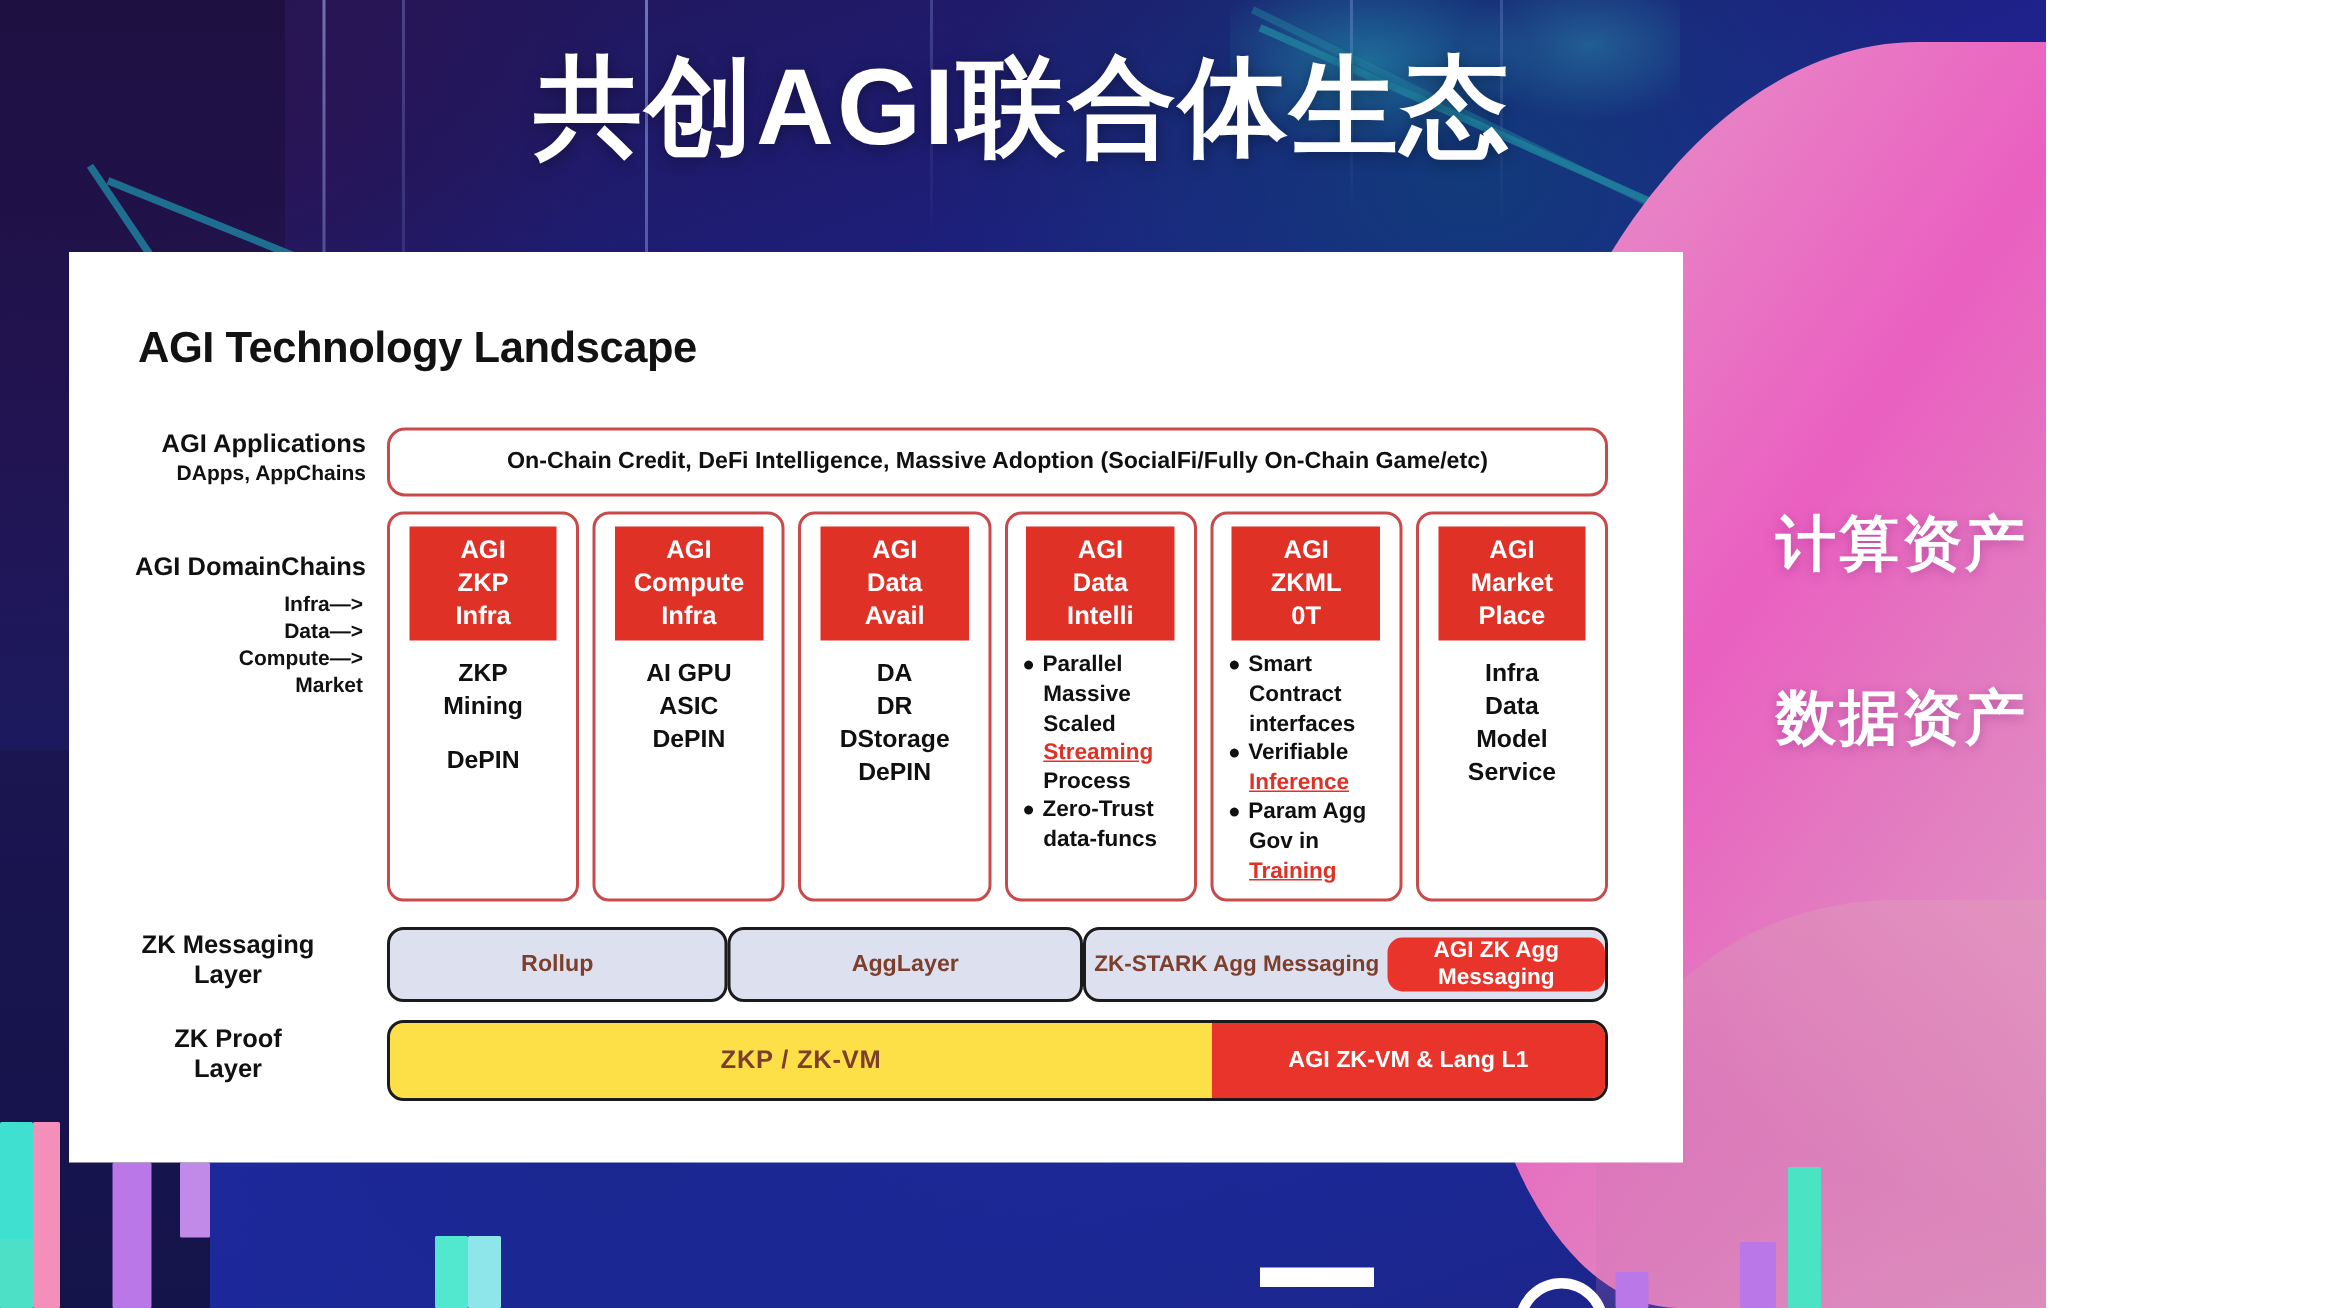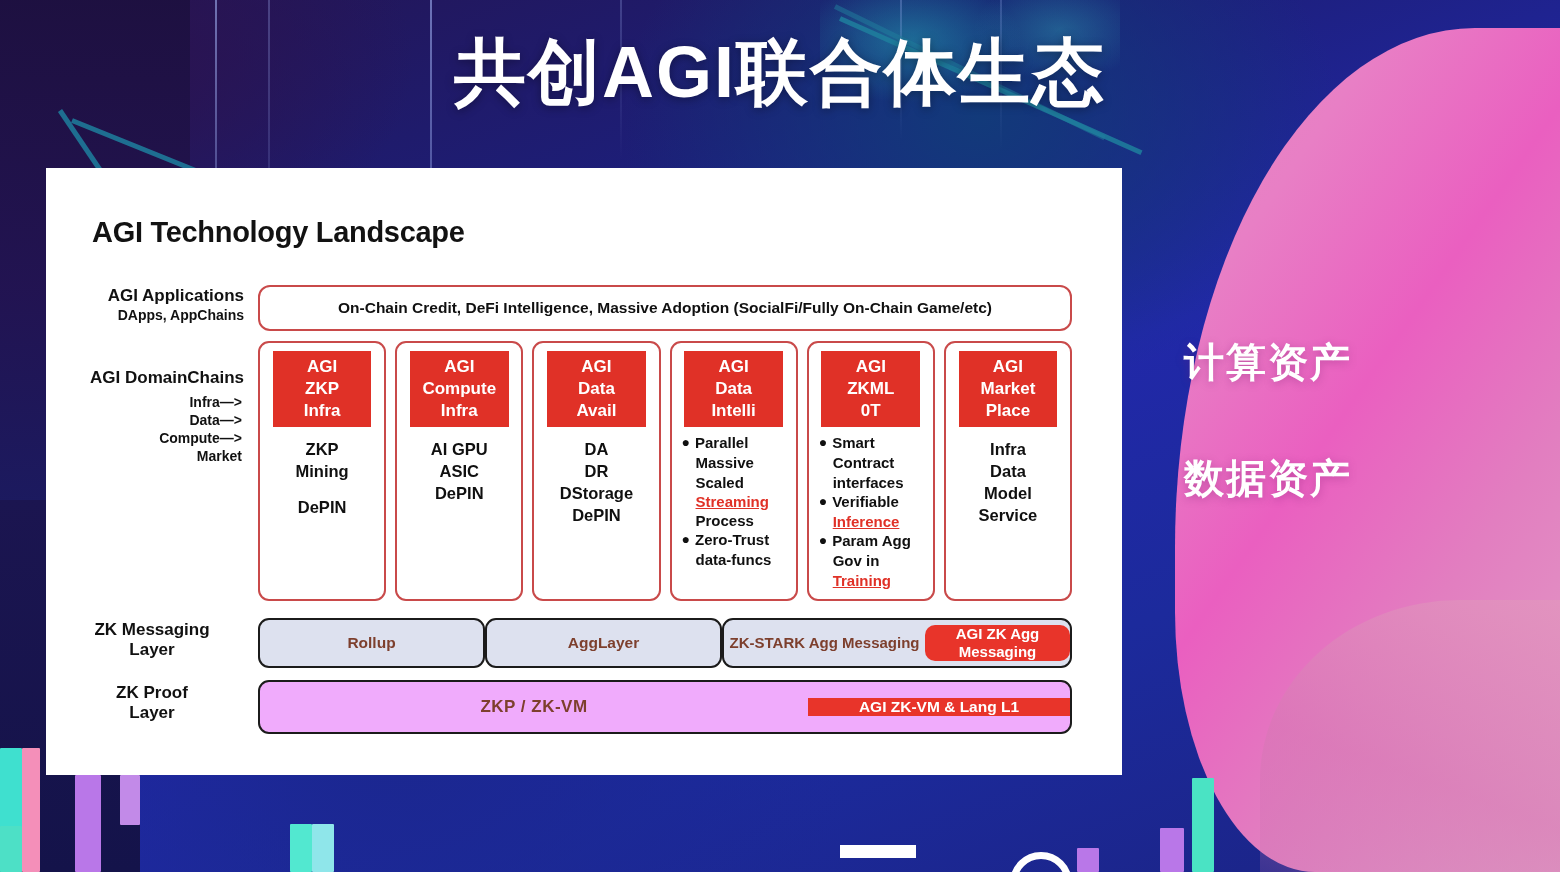--- a/index.html
+++ b/index.html
@@ -3,21 +3,21 @@
 <meta charset="utf-8">
 <style>
   * { box-sizing: border-box; margin: 0; padding: 0; }
   html, body {
     width: 1560px; height: 872px;
     font-family: "Liberation Sans", sans-serif;
     overflow: hidden;
   }
   #stage {
     position: relative;
-    width: 1560px; height: 872px;
+    width: 1364px; height: 872px;
     background: #1a1f6b;
     overflow: hidden;
   }
 
   
   .bg-base {
     position: absolute; inset: 0;
     background:
       radial-gradient(ellipse 420px 300px at 120px 60px, #2b1350 0%, rgba(43,19,80,0) 70%),
       radial-gradient(ellipse 500px 380px at 980px 120px, #123a7a 0%, rgba(18,58,122,0) 72%),
@@ -203,22 +203,22 @@
     display: flex; align-items: center; justify-content: center;
     font-weight: bold; font-size: 15px; line-height: 1.18; text-align: center;
     padding: 0 4px;
     border-radius: 10px;
   }
   .proof-row {
     position: absolute; left: 212px; top: 512px;
     width: 814px; height: 54px;
     border: 2.5px solid #1b1b1b;
     border-radius: 11px;
-    background: #f0abfc;
-    display: flex; overflow: hidden; align-items: center;
+    background: #fde047;
+    display: flex; overflow: hidden;
   }
   .proof-left {
     flex: 1 1 auto; display: flex; align-items: center; justify-content: center;
     color: #7d3f2d; font-weight: bold; font-size: 17px; letter-spacing: .5px;
   }
   .proof-right {
     flex: 0 0 262px; background: #e8342a; color: #fff;
     display: flex; align-items: center; justify-content: center;
     font-weight: bold; font-size: 15.5px; line-height: 1.2; text-align: center;
   }

